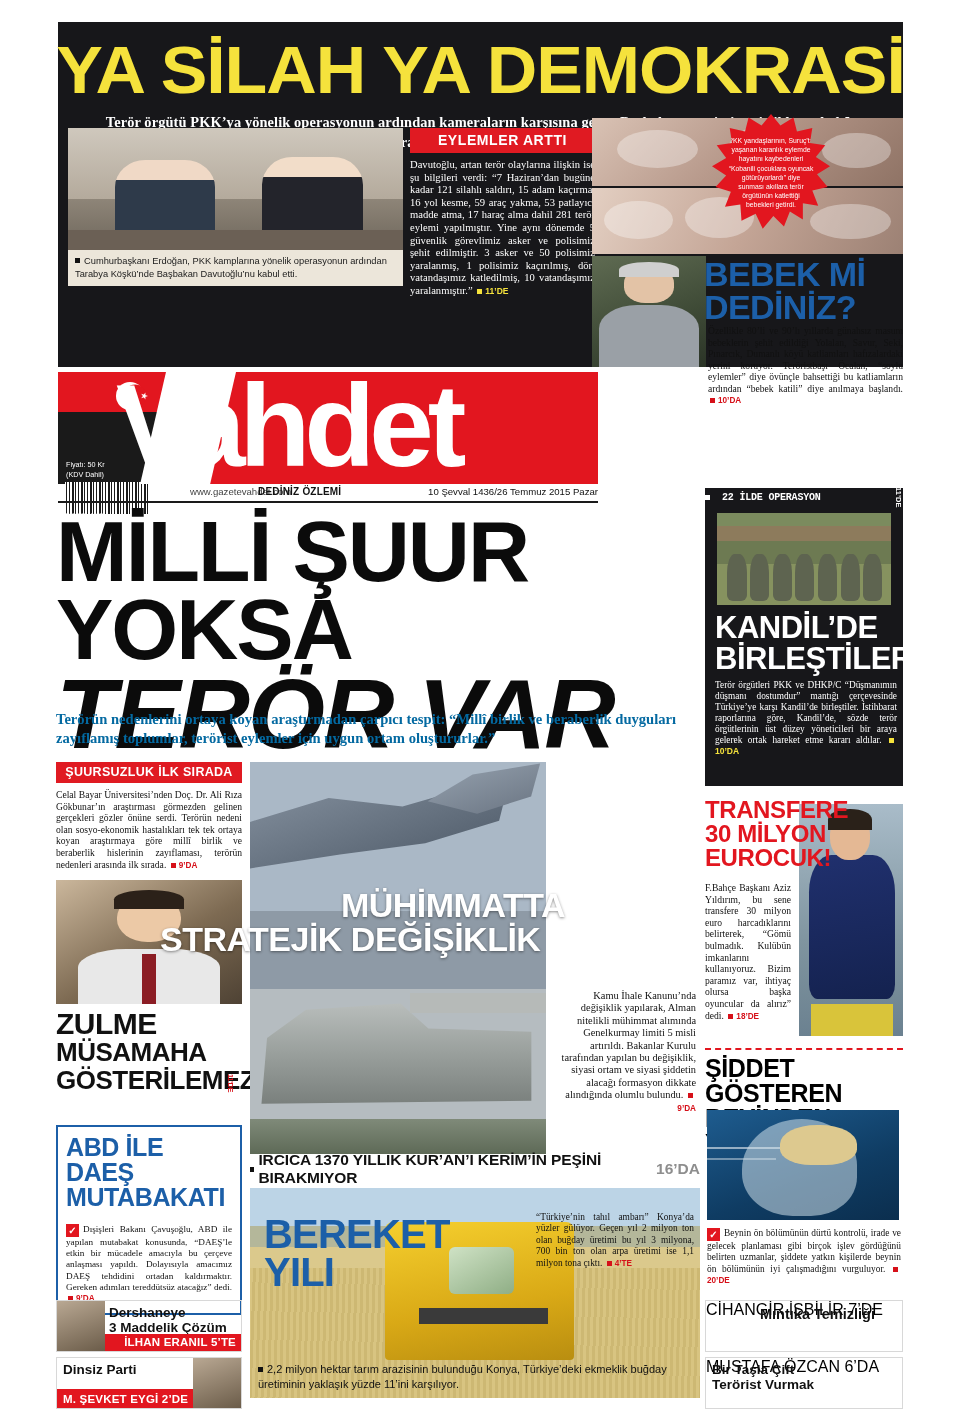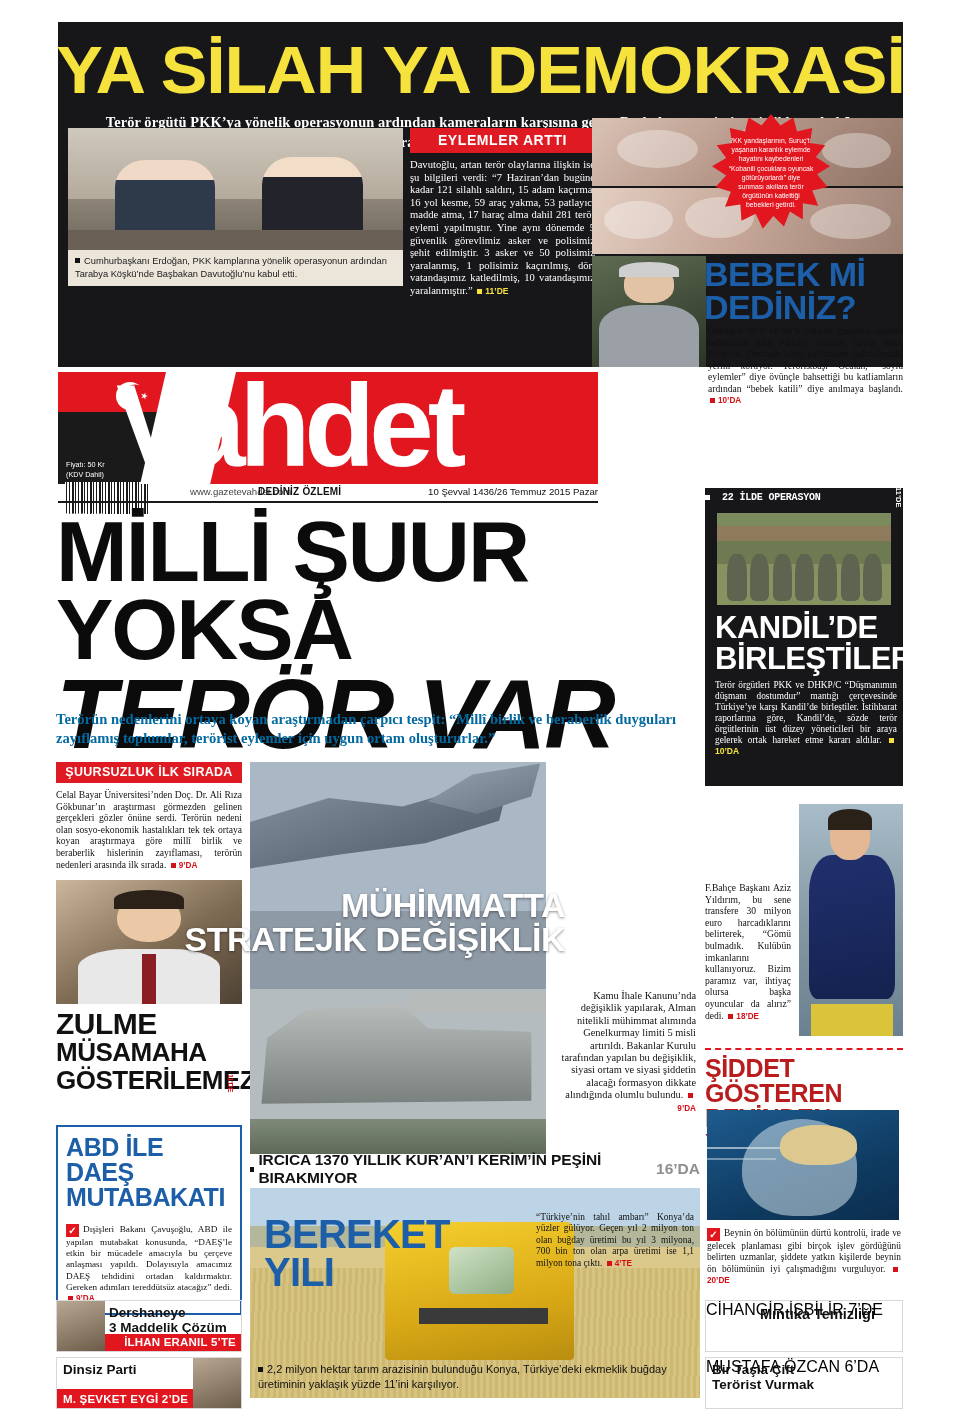--- a/index.html
+++ b/index.html
@@ -224,21 +224,21 @@
     clip-path: polygon(4% 46%, 18% 28%, 52% 24%, 62% 40%, 99% 42%, 99% 86%, 2% 88%); }
   .tank-barrel { position:absolute; right:0%; bottom:36%; width:46%; height:5%; background:#b6bab8; }
   .ground { position:absolute; left:0; bottom:0; width:100%; height:9%; background:linear-gradient(180deg,#7f8a79,#5e6a57); }
   .ph-ov-head {
     position:absolute; left:160px; top:888px; width:405px;
     color:#fff; text-align:right;
     font-family:"Liberation Sans Narrow","Liberation Sans",sans-serif;
     font-weight:700; font-size:34px; line-height:34px; letter-spacing:-0.5px;
     text-shadow: 0 1px 3px rgba(0,0,0,.45);
   }
-  .ph-ov-head .l2 { display:block; text-align:right; font-size:34px; }
+  .ph-ov-head .l2 { display:block; text-align:left; font-size:34px; }
   .mid-body { position:absolute; left:552px; top:990px; width:144px; color:#111;
     font-family:"Liberation Serif",serif; font-size:10.4px; line-height:12.4px; text-align:right; }
   .ircica { position:absolute; left:250px; top:1158px; width:450px; height:22px;
     display:flex; align-items:center; }
   .ircica .t { color:#111; font-family:"Liberation Sans Narrow","Liberation Sans",sans-serif;
     font-weight:700; font-size:15.5px; letter-spacing:-0.1px; }
   .ircica .pg { color:#8e8e8e; font-family:"Liberation Sans Narrow","Liberation Sans",sans-serif;
     font-weight:700; font-size:15.5px; margin-left:6px; }
 
   
@@ -271,21 +271,21 @@
   .rvp { position:absolute; right:0; top:6px; width:104px; height:232px; overflow:hidden;
     background:linear-gradient(180deg,#a9bcc9,#7f949f 60%,#6b8190); }
   .rvp .rv-head{position:absolute;left:30%;top:4%;width:38%;height:20%;background:#e4b894;border-radius:46%;}
   .rvp .rv-hair{position:absolute;left:28%;top:2%;width:42%;height:9%;background:#2a2119;border-radius:50% 50% 0 0;}
   .rvp .rv-kit{position:absolute;left:10%;top:22%;width:82%;height:62%;background:linear-gradient(170deg,#20306e,#14224f);border-radius:26% 26% 10% 10%;}
   .rvp .rv-sh{position:absolute;left:12%;bottom:0;width:78%;height:14%;background:#d9c43a;}
 
   .dashrule { position:absolute; left:705px; top:1048px; width:198px; height:0;
     border-top:2px dashed #e2161f; }
 
-  .sid-head { position:absolute; left:705px; top:1056px; width:198px; color:#b91c1c;
+  .sid-head { position:absolute; left:705px; top:1056px; width:198px; color:#000000;
     font-family:"Liberation Sans Narrow","Liberation Sans",sans-serif;
     font-weight:700; font-size:25px; line-height:25px; letter-spacing:-0.4px; }
   .brain-ph { position:absolute; left:707px; top:1110px; width:192px; height:110px; overflow:hidden;
     background:linear-gradient(160deg,#1e5c8f,#0f3c63 60%,#0b2e4e); }
   .brain-ph .skull{position:absolute;left:18%;top:8%;width:60%;height:88%;background:rgba(210,225,235,.55);border-radius:52% 48% 40% 44%;}
   .brain-ph .brain{position:absolute;left:38%;top:14%;width:40%;height:36%;background:#ddc98f;border-radius:48% 48% 40% 40%;}
   .brain-ph .wave{position:absolute;left:0;top:34%;width:42%;height:2px;background:rgba(255,255,255,.55);}
   .brain-ph .wave2{position:absolute;left:0;top:44%;width:36%;height:2px;background:rgba(255,255,255,.4);}
   .sid-body { position:absolute; left:707px; top:1228px; width:194px; color:#111;
     font-family:"Liberation Serif",serif; font-size:9.4px; line-height:11.4px; text-align:justify; }
@@ -503,20 +503,25 @@
     <span class="sqb"></span><span>2,2 milyon hektar tarım arazisinin bulunduğu Konya, Türkiye’deki ekmeklik buğday üretiminin yaklaşık yüzde 11’ini karşılıyor.</span>
   </div>
 
   <div class="transfer">
     <div class="rvp">
       <div class="rv-kit"></div>
         <div class="rv-head"></div>
         <div class="rv-hair"></div>
         <div class="rv-sh"></div>
     </div>
+    <div class="tr-head">
+      <div>TRANSFERE</div>
+      <div>30 MİLYON</div>
+      <div>EUROCUK!</div>
+    </div>
     <div class="tr-body">
       <span>F.Bahçe Başkanı Aziz Yıldırım, bu sene transfere 30 milyon euro harcadıklarını belirterek, “Gömü bulmadık. Kulübün imkanlarını kullanıyoruz. Bizim paramız var, ihtiyaç olursa başka oyuncular da alırız” dedi.</span>
       <span class="sqr"></span><span class="pg-r">18’DE</span>
     </div>
   </div>
 
   <div class="dashrule"></div>
 
   <div class="sid-head">
     <div>ŞİDDET GÖSTEREN</div>

